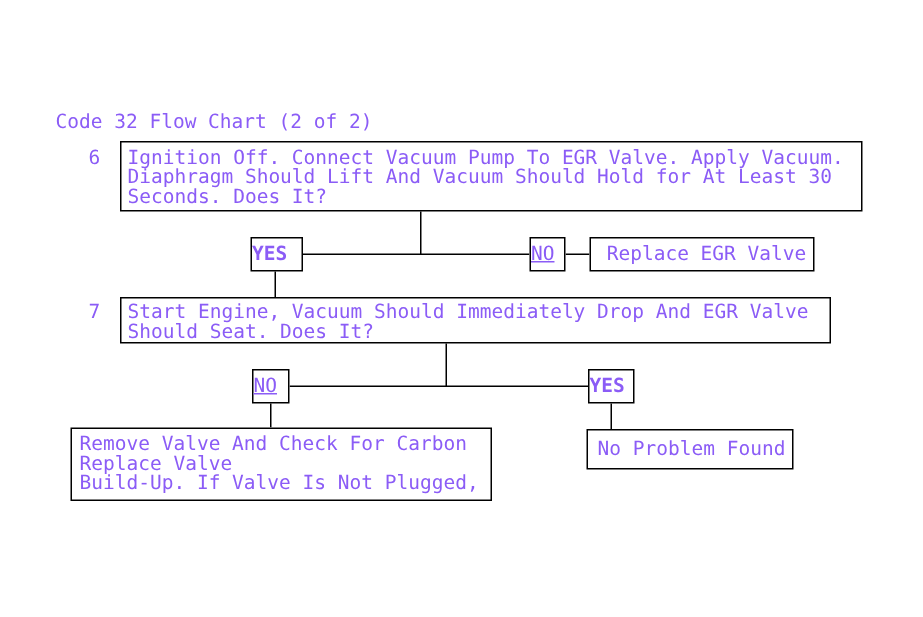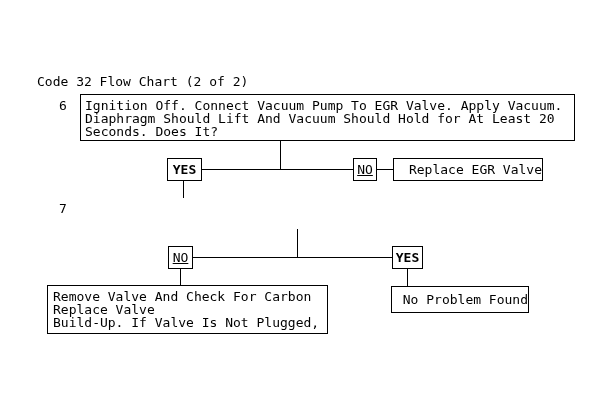--- a/index.html
+++ b/index.html
@@ -5,63 +5,63 @@
   html, body {
     margin: 0;
     padding: 0;
     background: #ffffff;
   }
   .canvas {
     position: relative;
     width: 587px;
     height: 411px;
     background: #ffffff;
-    color: #000000;
+    color: #8b5cf6;
     font-family: "DejaVu Sans Mono", "Liberation Mono", monospace;
     font-size: 13px;
     line-height: 13px;
     overflow: hidden;
   }
   .txt { position: absolute; white-space: pre; }
   .qbox {
     position: absolute;
     box-sizing: border-box;
     border: 1px solid #000000;
     background: #ffffff;
   }
   .qline { white-space: pre; }
   .lbl {
     position: absolute;
     box-sizing: border-box;
     border: 1px solid #000000;
     background: #ffffff;
     display: flex;
     align-items: center;
-    justify-content: center;
+    justify-content: flex-start;
     white-space: pre;
   }
-  .lbl.left { justify-content: flex-end; }
+  .lbl.left { justify-content: center; }
   .bold { font-weight: bold; }
   .undl { text-decoration: underline; }
   .hline, .vline { position: absolute; background: #000000; }
   .hline { height: 1px; }
   .vline { width: 1px; }
 </style>
 </head>
 <body>
 
 <div class="canvas">
 
   <div class="txt" style="left:37px; top:75px;">Code 32 Flow Chart (2 of 2)</div>
 
   <div class="txt" style="left:59px; top:99px;">6</div>
 
   <div class="qbox" style="left:80px; top:94px; width:495px; height:47px; padding:4px 1px 0 4px;">
     <div class="qline">Ignition Off. Connect Vacuum Pump To EGR Valve. Apply Vacuum.</div>
-    <div class="qline">Diaphragm Should Lift And Vacuum Should Hold for At Least 20</div>
+    <div class="qline">Diaphragm Should Lift And Vacuum Should Hold for At Least 30</div>
     <div class="qline">Seconds. Does It?</div>
   </div>
 
   <div class="vline" style="left:280px; top:141px; height:29px;"></div>
   <div class="hline" style="left:202px; top:169px; width:151px;"></div>
   <div class="hline" style="left:377px; top:169px; width:16px;"></div>
 
   <div class="lbl bold" style="left:167px; top:158px; width:35px; height:23px;">
     <span>YES</span>
   </div>
@@ -70,20 +70,24 @@
   </div>
 
   <div class="lbl left" style="left:393px; top:158px; width:150px; height:23px; padding-left:6px;">
     <span>Replace EGR Valve</span>
   </div>
 
   <div class="vline" style="left:183px; top:181px; height:17px;"></div>
 
   <div class="txt" style="left:59px; top:202px;">7</div>
 
+  <div class="qbox" style="left:80px; top:198px; width:474px; height:31px; padding:3px 0 0 4px;">
+    <div class="qline">Start Engine, Vacuum Should Immediately Drop And EGR Valve</div>
+    <div class="qline">Should Seat. Does It?</div>
+  </div>
 
   <div class="vline" style="left:297px; top:229px; height:29px;"></div>
   <div class="hline" style="left:193px; top:257px; width:199px;"></div>
 
   <div class="lbl" style="left:168px; top:246px; width:25px; height:23px;">
     <span class="undl">NO</span>
   </div>
   <div class="lbl bold" style="left:392px; top:246px; width:31px; height:23px;">
     <span>YES</span>
   </div>

